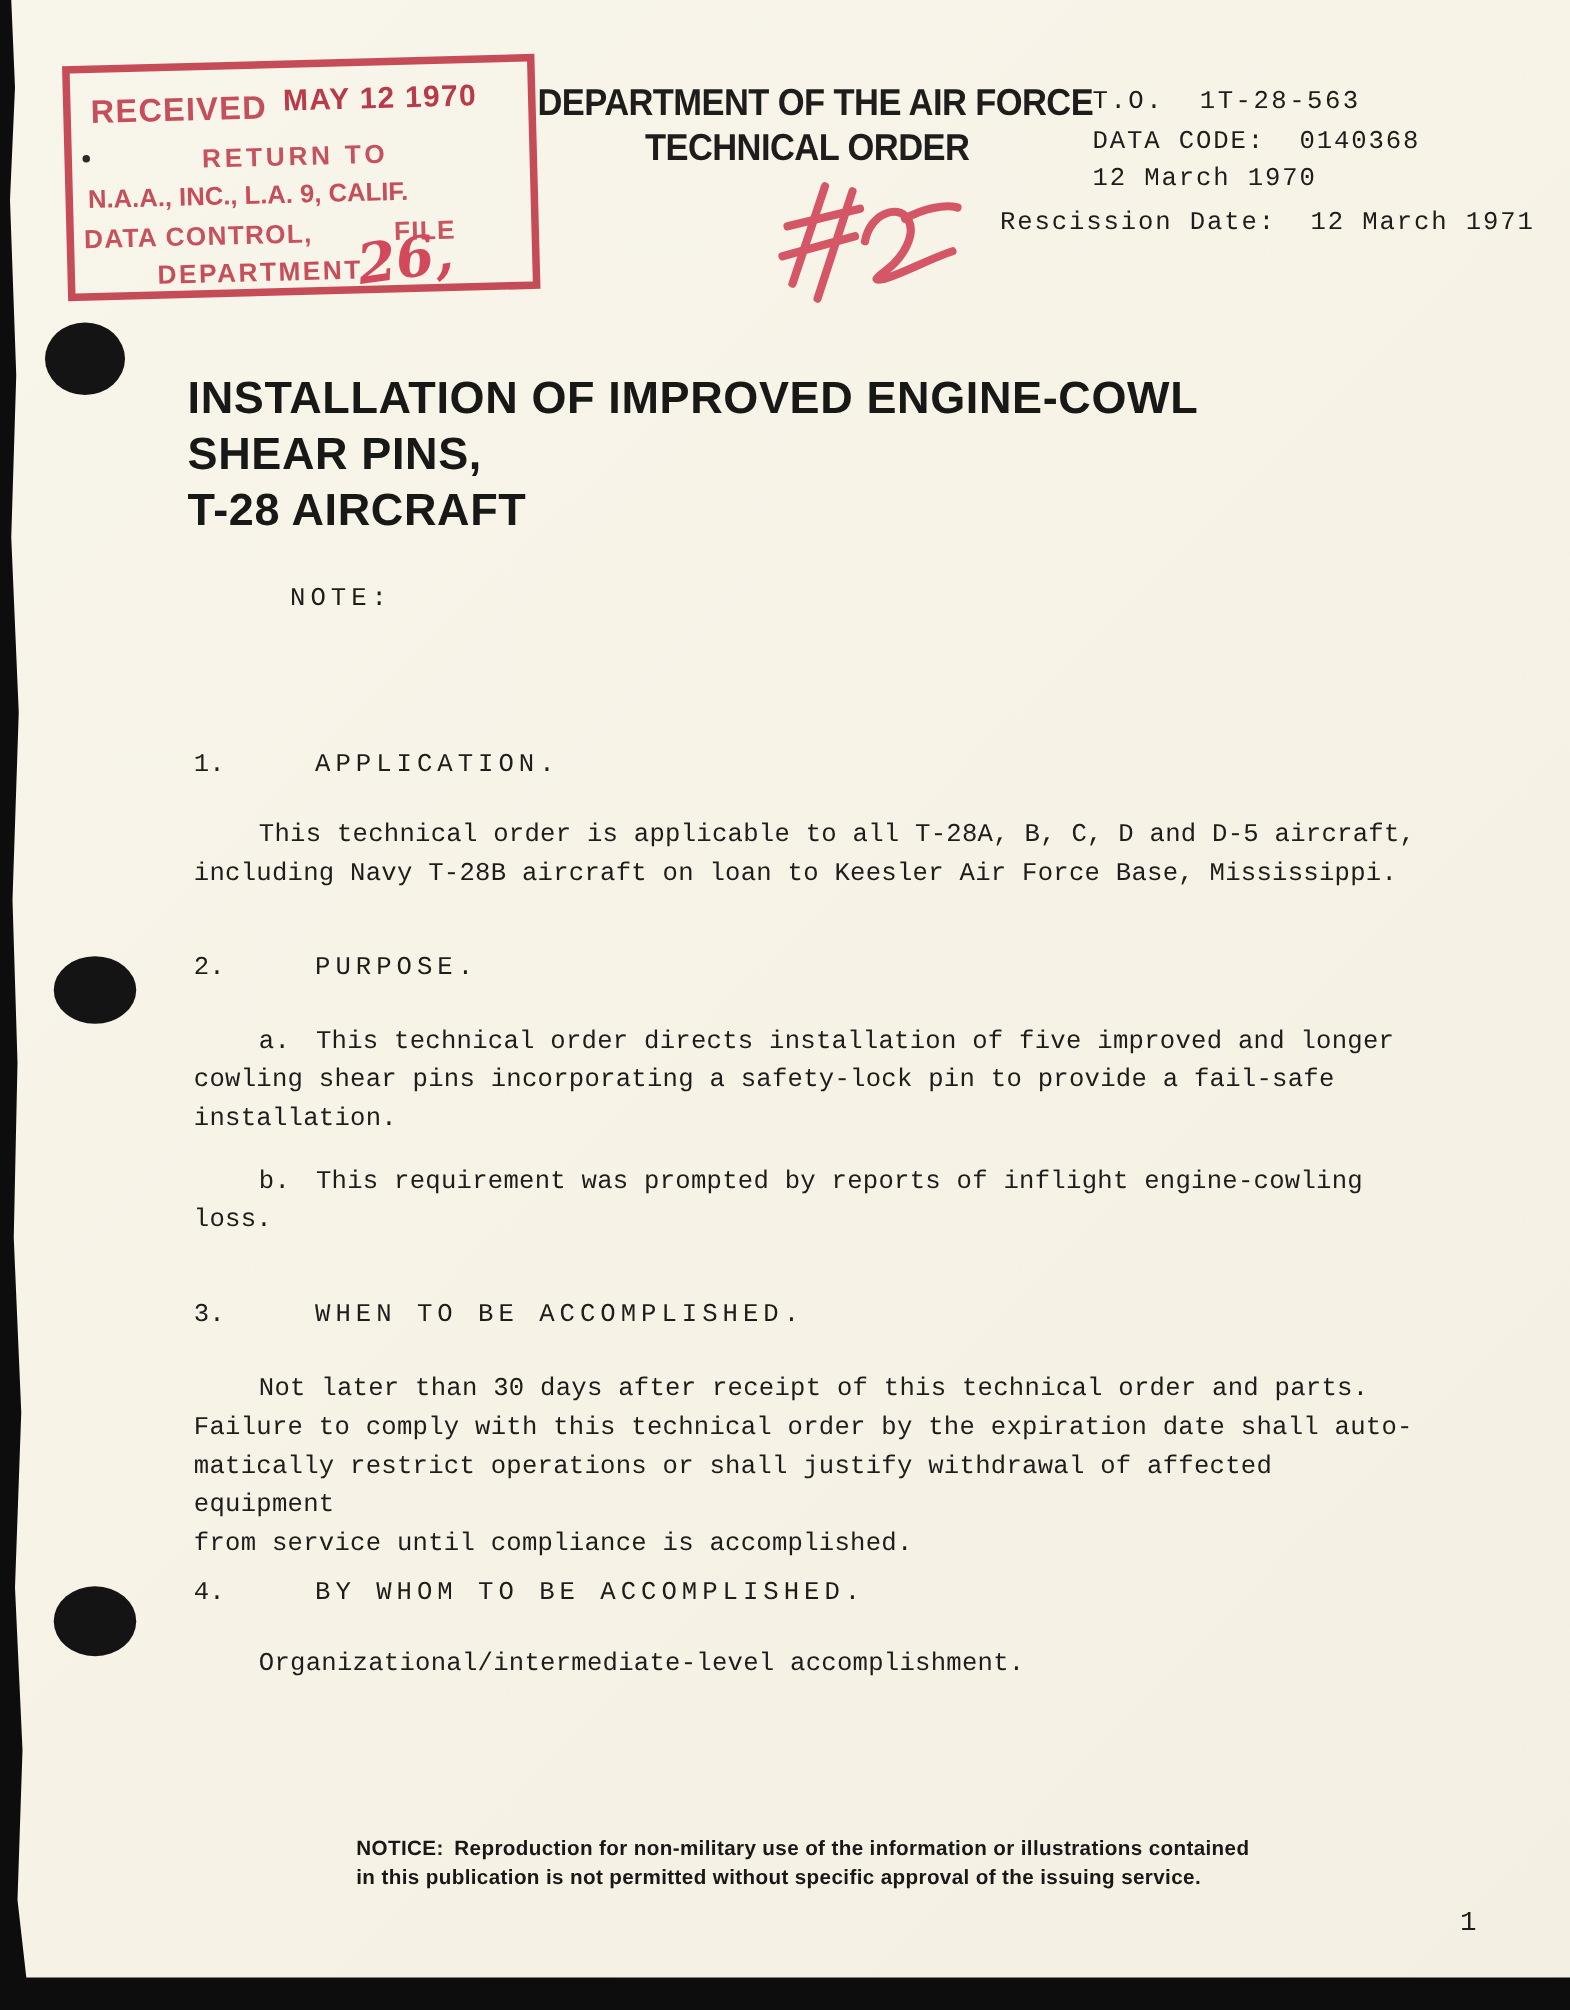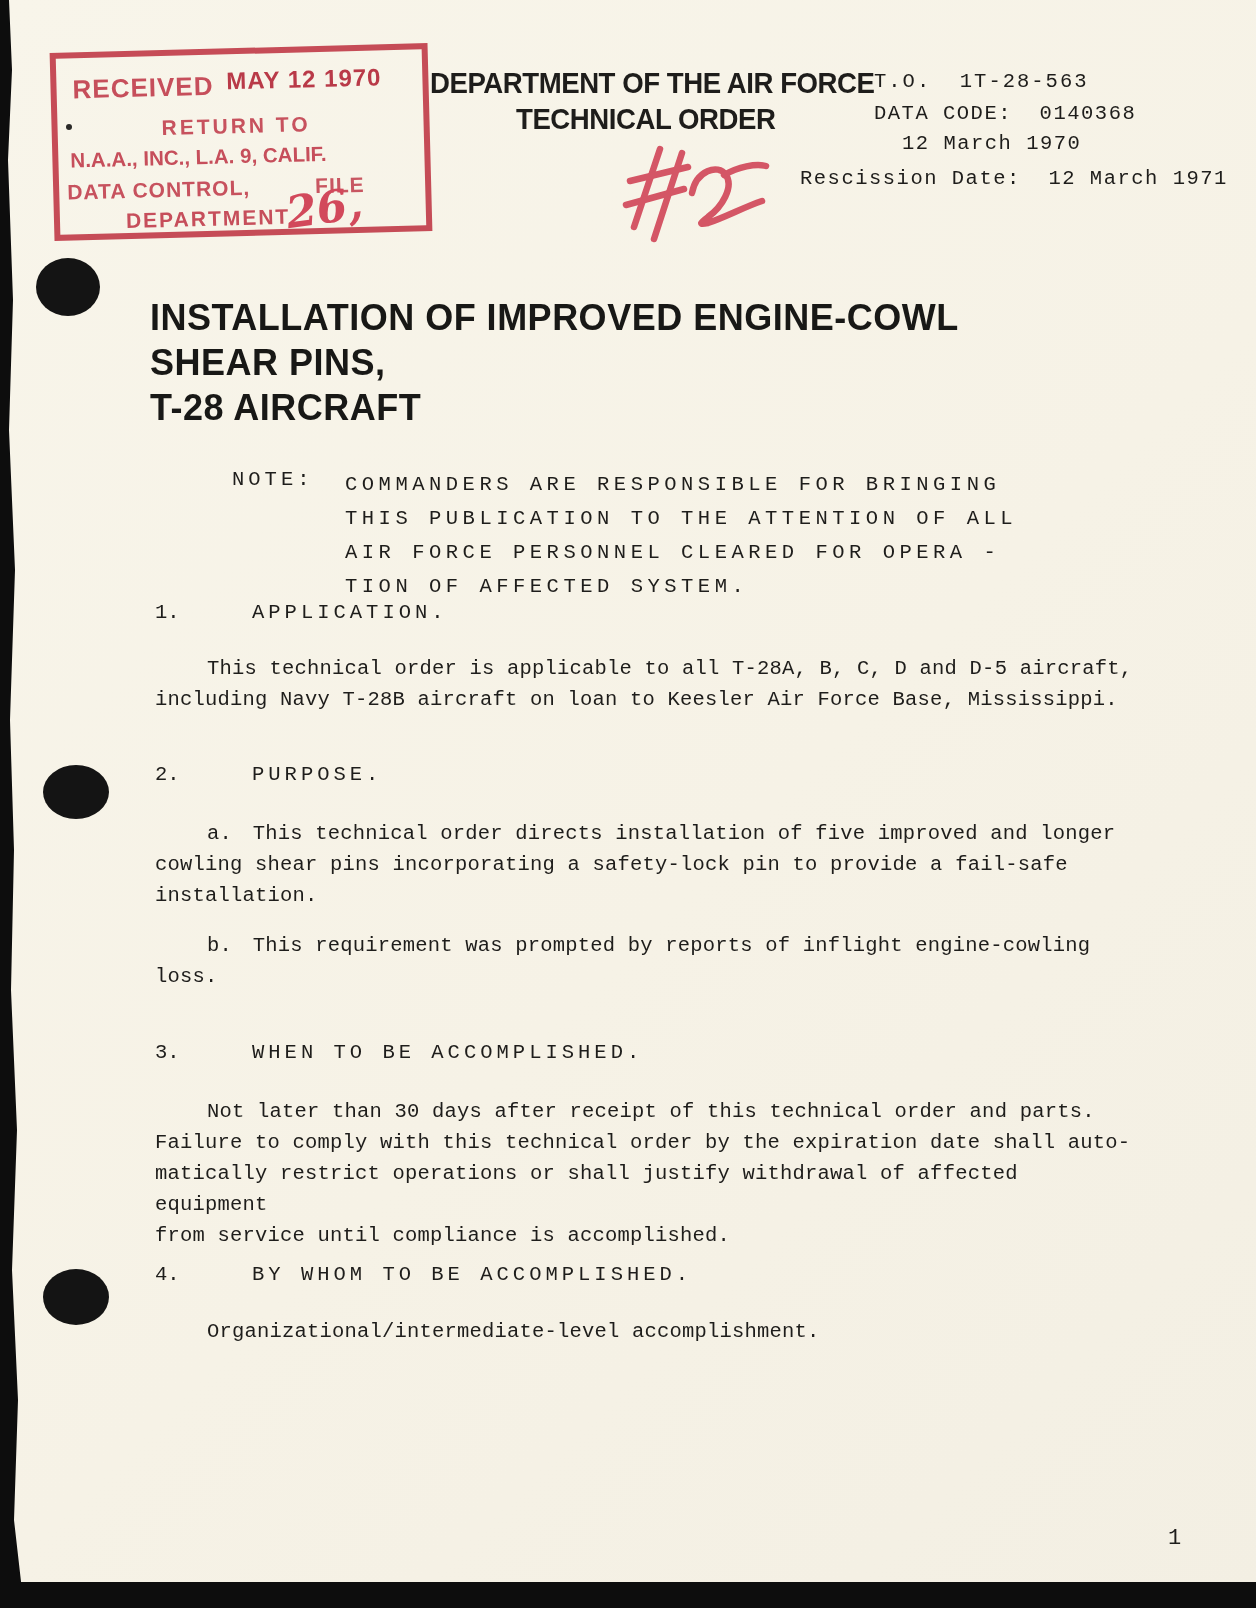--- a/index.html
+++ b/index.html
@@ -42,21 +42,21 @@
     font-size:44px;color:#d2495b;transform:rotate(-8deg);
   }
 
   
   .gothic{font-family:"Liberation Sans",sans-serif;font-weight:700;transform:scaleX(.92);transform-origin:left top;}
   .hdr-dept{position:absolute;left:430px;top:66px;font-size:30px;letter-spacing:-.5px;}
   .hdr-tech{position:absolute;left:516px;top:102px;font-size:30px;letter-spacing:-.5px;}
   .tw{position:absolute;font-size:20.5px;white-space:pre;}
   .hdr-to{left:874px;top:70px;letter-spacing:2px;}
   .hdr-code{left:874px;top:102px;letter-spacing:1.5px;}
-  .hdr-date{left:874px;top:132px;letter-spacing:1.5px;margin-left:28px;}
+  .hdr-date{left:874px;top:132px;letter-spacing:1.5px;}
   .hdr-resc{left:756px;top:167px;letter-spacing:1.5px;margin-left:44px;}
 
   .hw-hash{position:absolute;left:620px;top:143px;}
 
   
   .doc-title{
     position:absolute;left:150px;top:295px;width:990px;
     font-family:"Liberation Sans",sans-serif;font-weight:700;
     font-size:36px;line-height:45px;text-align:left;
     white-space:pre-line;letter-spacing:.5px;color:#181816;
@@ -127,24 +127,20 @@
       <path d="M72,50 C76,28 98,20 106,32 C114,44 102,64 88,74 C80,80 78,82 88,80 C106,74 124,64 142,58"></path>
       <path d="M104,32 C118,24 136,20 146,23"></path>
     </g>
   </svg>
 
   <div class="doc-title">INSTALLATION OF IMPROVED ENGINE-COWL
 SHEAR PINS,
 T-28 AIRCRAFT</div>
 
   <div class="note-label">NOTE:</div>
-  <div class="note-lines">COMMANDERS ARE RESPONSIBLE FOR BRINGING
-THIS PUBLICATION TO THE ATTENTION OF ALL
-AIR FORCE PERSONNEL CLEARED FOR OPERA -
-TION OF AFFECTED SYSTEM.</div>
 
   <div class="sec-heading" style="top:601px">
     <span class="sec-num">1.</span><span class="sec-title">APPLICATION.</span>
   </div>
   <div class="para" style="top:653px">This technical order is applicable to all T-28A, B, C, D and D-5 aircraft,
 including Navy T-28B aircraft on loan to Keesler Air Force Base, Mississippi.</div>
 
   <div class="sec-heading" style="top:763px">
     <span class="sec-num">2.</span><span class="sec-title">PURPOSE.</span>
   </div>
@@ -160,16 +156,18 @@
   <div class="para" style="top:1096px">Not later than 30 days after receipt of this technical order and parts.
 Failure to comply with this technical order by the expiration date shall auto-
 matically restrict operations or shall justify withdrawal of affected equipment
 from service until compliance is accomplished.</div>
 
   <div class="sec-heading" style="top:1263px">
     <span class="sec-num">4.</span><span class="sec-title">BY WHOM TO BE ACCOMPLISHED.</span>
   </div>
   <div class="para" style="top:1316px">Organizational/intermediate-level accomplishment.</div>
 
+  <div class="notice">NOTICE: Reproduction for non-military use of the information or illustrations contained
+in this publication is not permitted without specific approval of the issuing service.</div>
 
   <div class="page-num">1</div>
 
 </div>
 
 </body></html>

